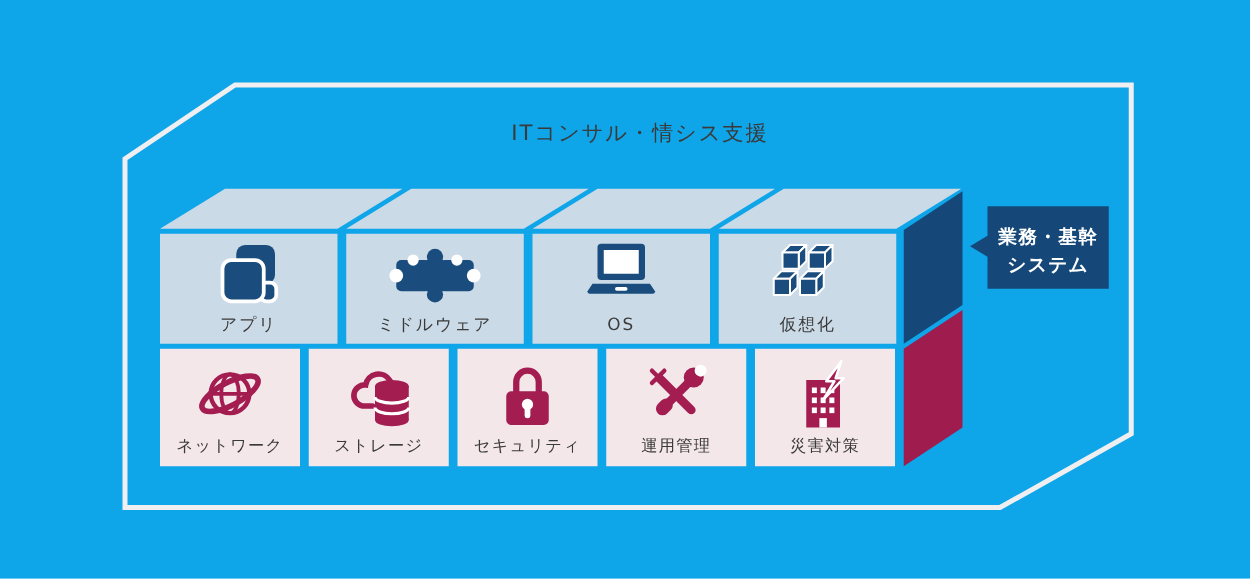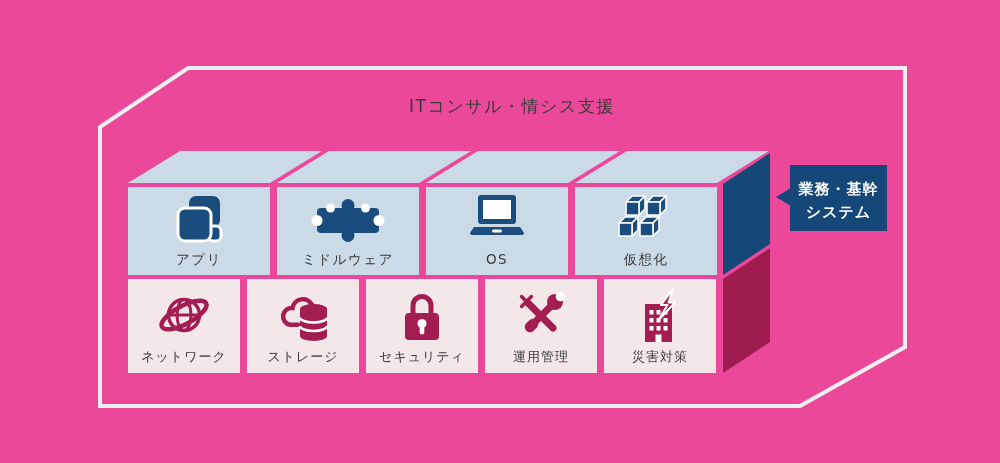--- a/index.html
+++ b/index.html
@@ -1,16 +1,16 @@
 <!DOCTYPE html>
 <html><head>
 <meta charset="utf-8">
 <style>
   html,body{margin:0;padding:0;background:#ffffff;}
-  .stage{width:1000px;height:463px;position:relative;background:#ec4899;overflow:hidden;}
+  .stage{width:1000px;height:463px;position:relative;background:#0ea5e9;overflow:hidden;}
   svg{display:block;font-family:"DejaVu Sans","Liberation Sans",sans-serif;}
   text{user-select:none;}
 </style>
 </head>
 <body>
 
 <div class="stage">
 <svg width="1000" height="463" viewBox="0 0 1000 463">
 
   <polygon points="188,68 905,68 905,347 800,406 100,406 100,127" fill="none" stroke-width="4" stroke="#efeef0"></polygon>

